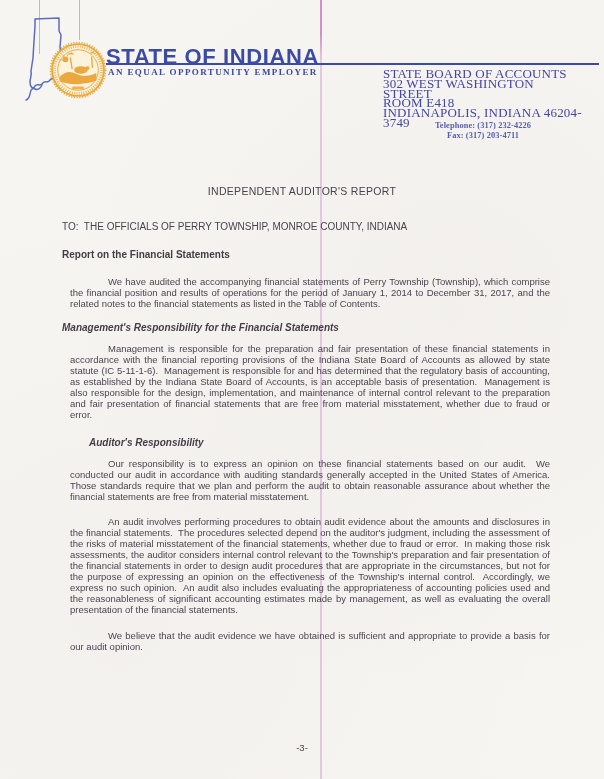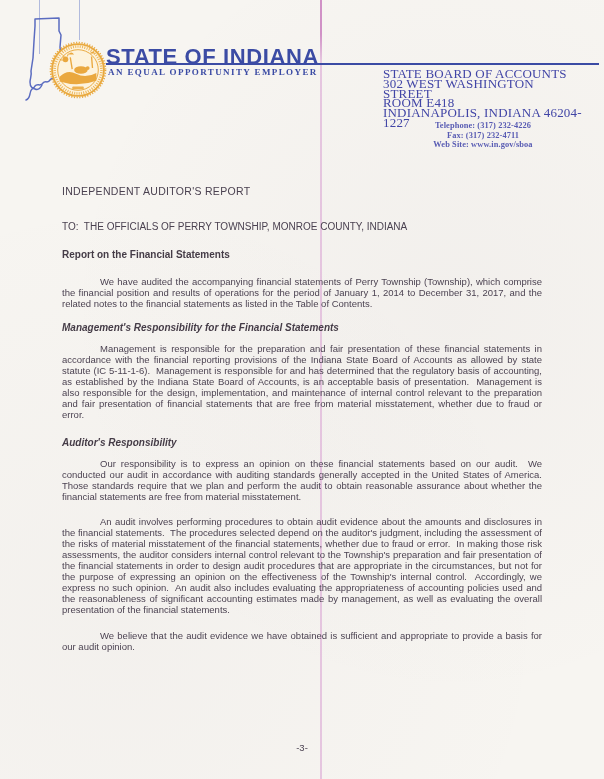--- a/index.html
+++ b/index.html
@@ -47,30 +47,30 @@
   }
   .contact-block{
     position:absolute;left:383px;top:121px;width:200px;
     text-align:center;font-family:"Liberation Serif", serif;
     font-size:8.4px;font-weight:bold;line-height:9.6px;
     color:#4b4fae;letter-spacing:.1px;opacity:.92;
   }
 
   
   .doc-col{position:absolute;left:62px;width:480px;}
-  .doc-title{top:185px;text-align:left;font-size:10.5px;letter-spacing:.3px;}
+  .doc-title{top:185px;text-align:center;font-size:10.5px;letter-spacing:.3px;}
   .addressee{top:221px;font-size:10px;white-space:pre-wrap;}
   .h-bold{font-size:10px;font-weight:bold;color:#453c47;}
   .h-bold-italic{font-size:10px;font-weight:bold;font-style:italic;color:#453c47;}
   .sec1{top:249px;}
   .sec2{top:322px;}
-  .sec3{top:437px;}
+  .sec3{top:437px;margin-left:27px;}
   .para{
     font-size:9.5px;line-height:11px;text-align:justify;
-    text-indent:38px;white-space:pre-wrap;color:#4c4352;
+    text-indent:38px;white-space:pre-wrap;color:#4c4352;margin-left:8px;
   }
   .p1{top:276px;}
   .p2{top:343px;}
   .p3{top:458px;}
   .p4{top:516px;}
   .p5{top:630px;}
   .page-num{top:742px;text-align:center;font-size:9.5px;color:#4c4352;}
 </style>
 </head>
 <body>
@@ -107,27 +107,26 @@
   </svg>
 
   <div class="state-name">STATE OF INDIANA</div>
   <div class="rule"></div>
   <div class="tagline">AN EQUAL OPPORTUNITY EMPLOYER</div>
 
   <div class="addr-block">
     <div>STATE BOARD OF ACCOUNTS</div>
     <div>302 WEST WASHINGTON STREET</div>
     <div>ROOM E418</div>
-    <div>INDIANAPOLIS, INDIANA 46204-1227</div>
+    <div>INDIANAPOLIS, INDIANA 46204-3749</div>
   </div>
 
   <div class="contact-block">
     <div>Telephone: (317) 232-4226</div>
-    <div>Fax: (317) 232-4711</div>
-    <div>Web Site: www.in.gov/sboa</div>
+    <div>Fax: (317) 203-4711</div>
   </div>
 
   <div class="doc-col doc-title" style="position:absolute;">INDEPENDENT AUDITOR'S REPORT</div>
 
   <div class="doc-col addressee" style="position:absolute;">TO:  THE OFFICIALS OF PERRY TOWNSHIP, MONROE COUNTY, INDIANA</div>
 
   <div class="doc-col sec1 h-bold" style="position:absolute;">Report on the Financial Statements</div>
 
   <div class="doc-col para p1" style="position:absolute;">We have audited the accompanying financial statements of Perry Township (Township), which comprise the financial position and results of operations for the period of January 1, 2014 to December 31, 2017, and the related notes to the financial statements as listed in the Table of Contents.</div>
 

